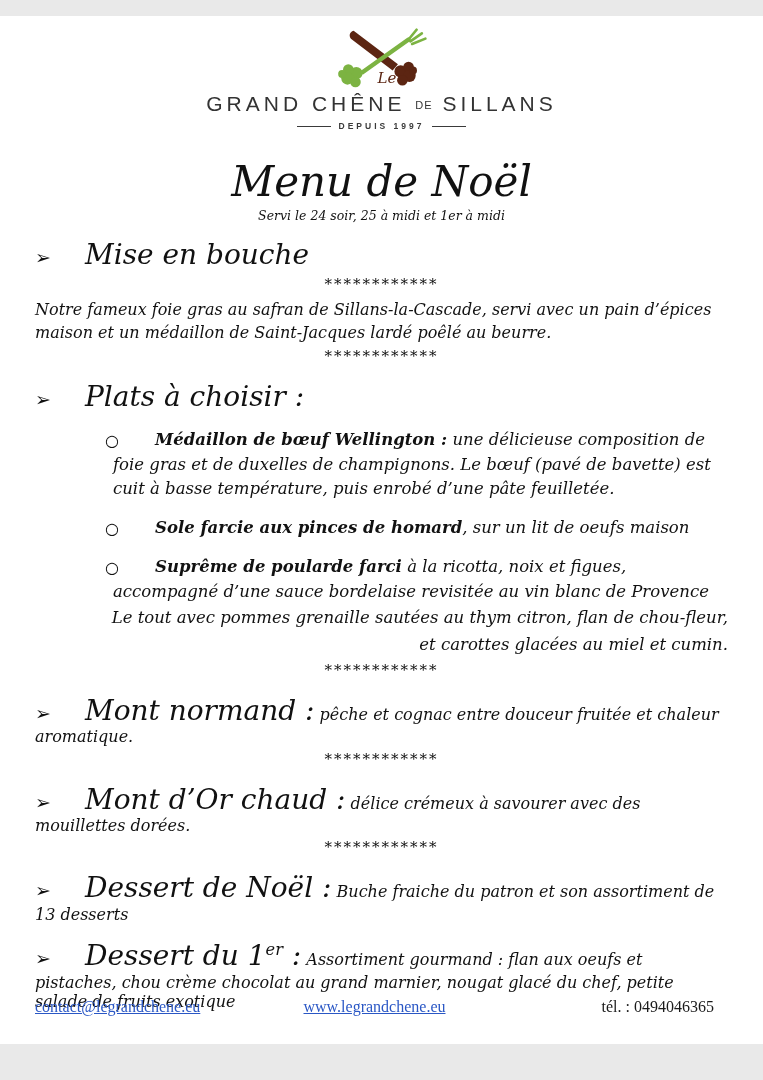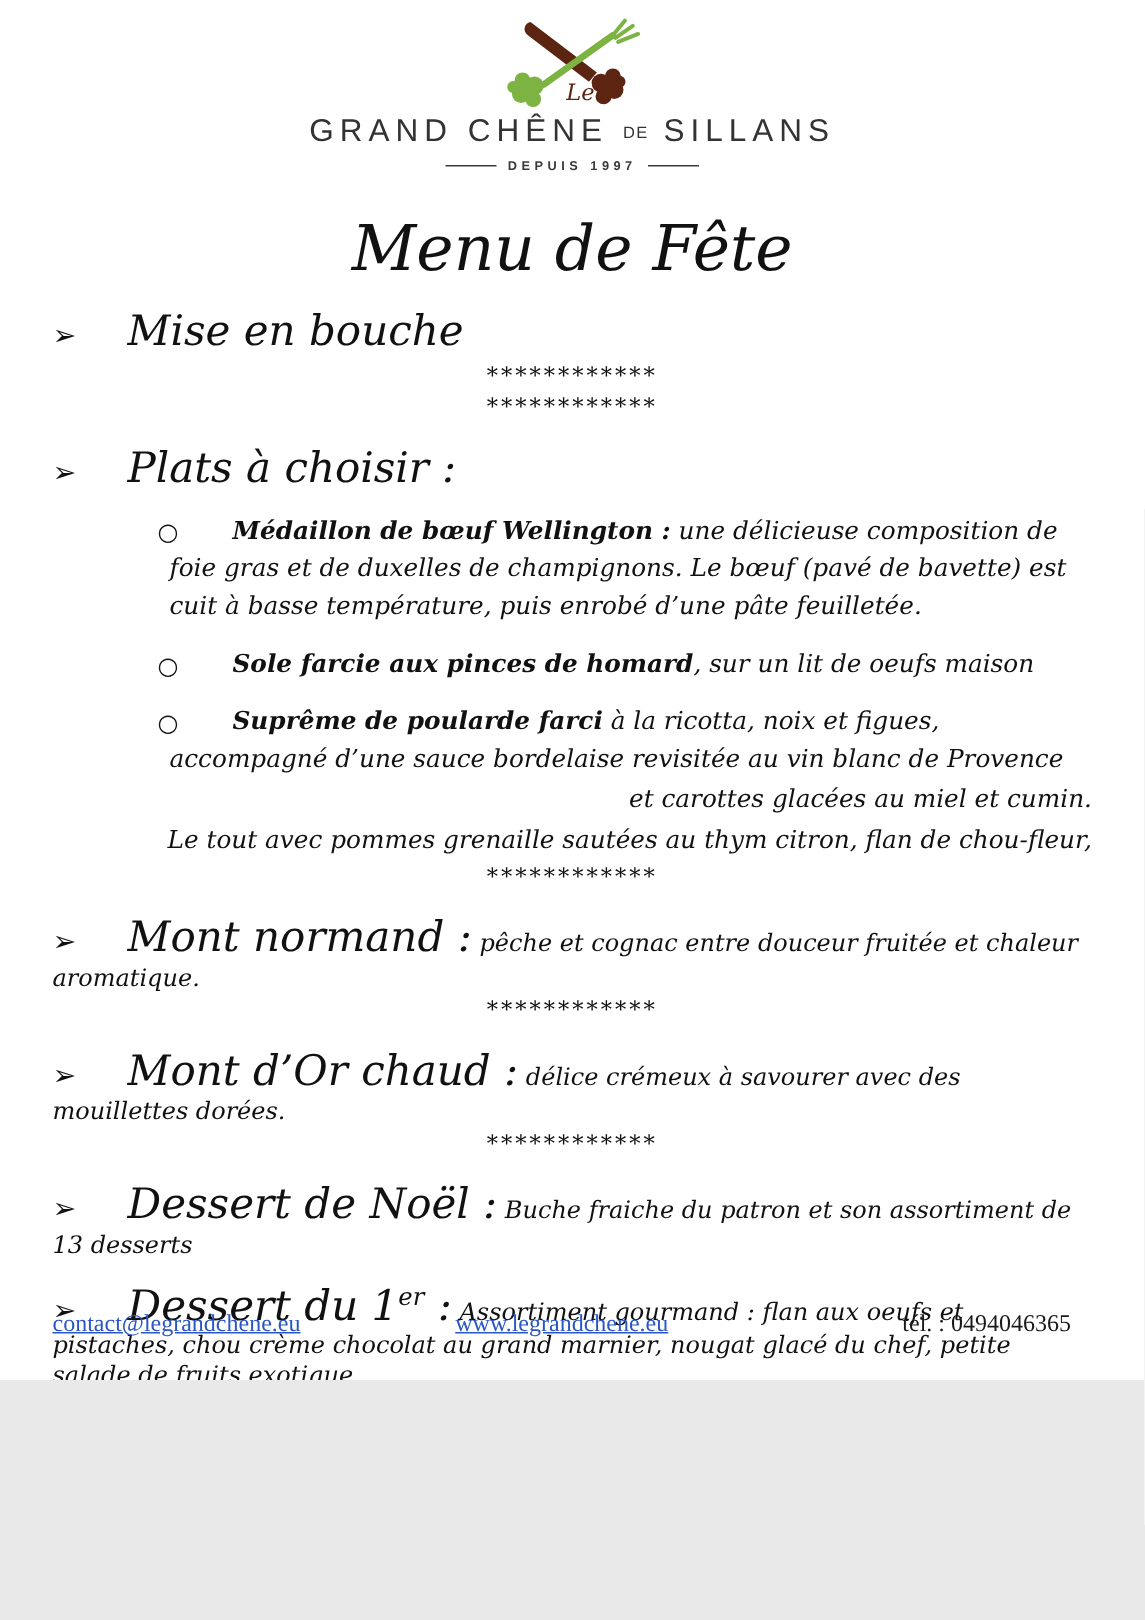--- a/index.html
+++ b/index.html
@@ -1,19 +1,19 @@
 <!DOCTYPE html>
 <html><head>
 <meta charset="utf-8">
 <style>
   html,body{margin:0;padding:0;background:#e9e9e9;}
   .page{
     position:relative;
-    width:763px;height:920px;
-    margin:0 auto;
+    width:763px;height:1028px;
+    margin:16px auto;
     background:#ffffff;
     color:#1a1a1a;
     font-family:"DejaVu Serif",serif;
     overflow:hidden;
   }
   .content{padding:12px 35px 0 35px;}
 
   
   .logo{ text-align:center; }
   .logo svg{ display:block;margin:0 auto; }
@@ -126,37 +126,39 @@
         <text x="60" y="62" font-size="17" font-style="italic" font-family="DejaVu Serif, serif" fill="#5c2512">Le</text>
       </svg>
       <div class="brand"><span>GRAND CHÊNE</span> <span class="de">DE</span> <span>SILLANS</span></div>
       <div class="tagline">
         <span class="dash"></span>
         <span>DEPUIS 1997</span>
         <span class="dash"></span>
       </div>
     </div>
 
-    <div class="title">Menu de Fête</div>
+    <div class="title">Menu de Noël</div>
+    <div class="subtitle">Servi le 24 soir, 25 à midi et 1er à midi</div>
 
     <div class="sec-head"><span class="arrow">➢</span><span class="sec-title">Mise en bouche</span></div>
     <div class="stars">************</div>
 
+    <p class="desc">Notre fameux foie gras au safran de Sillans-la-Cascade, servi avec un pain d’épices maison et un médaillon de Saint-Jacques lardé poêlé au beurre.</p>
     <div class="stars">************</div>
 
     <div class="sec-head"><span class="arrow">➢</span><span class="sec-title">Plats à choisir :</span></div>
 
     <div class="dish"><span class="bullet">○</span><span class="dish-name">Médaillon de bœuf Wellington :</span><span class="dish-desc"> une délicieuse composition de foie gras et de duxelles de champignons. Le bœuf (pavé de bavette) est cuit à basse température, puis enrobé d’une pâte feuilletée.</span></div>
 
     <div class="dish"><span class="bullet">○</span><span class="dish-name">Sole farcie aux pinces de homard</span><span class="dish-desc">, sur un lit de oeufs maison</span></div>
 
     <div class="dish"><span class="bullet">○</span><span class="dish-name">Suprême de poularde farci</span><span class="dish-desc"> à la ricotta, noix et figues, accompagné d’une sauce bordelaise revisitée au vin blanc de Provence</span></div>
 
+    <div class="note">Le tout avec pommes grenaille sautées au thym citron, flan de chou-fleur,</div>
     <div class="note">et carottes glacées au miel et cumin.</div>
-    <div class="note">Le tout avec pommes grenaille sautées au thym citron, flan de chou-fleur,</div>
     <div class="stars">************</div>
 
     <div class="sec-row"><span class="arrow">➢</span><span class="sec-title">Mont normand :</span><span class="inline-desc"> pêche et cognac entre douceur fruitée et chaleur aromatique.</span></div>
     <div class="stars">************</div>
 
     <div class="sec-row"><span class="arrow">➢</span><span class="sec-title">Mont d’Or chaud :</span><span class="inline-desc"> délice crémeux à savourer avec des mouillettes dorées.</span></div>
     <div class="stars">************</div>
 
     <div class="sec-row"><span class="arrow">➢</span><span class="sec-title">Dessert de Noël :</span><span class="inline-desc"> Buche fraiche du patron et son assortiment de 13 desserts</span></div>
 

